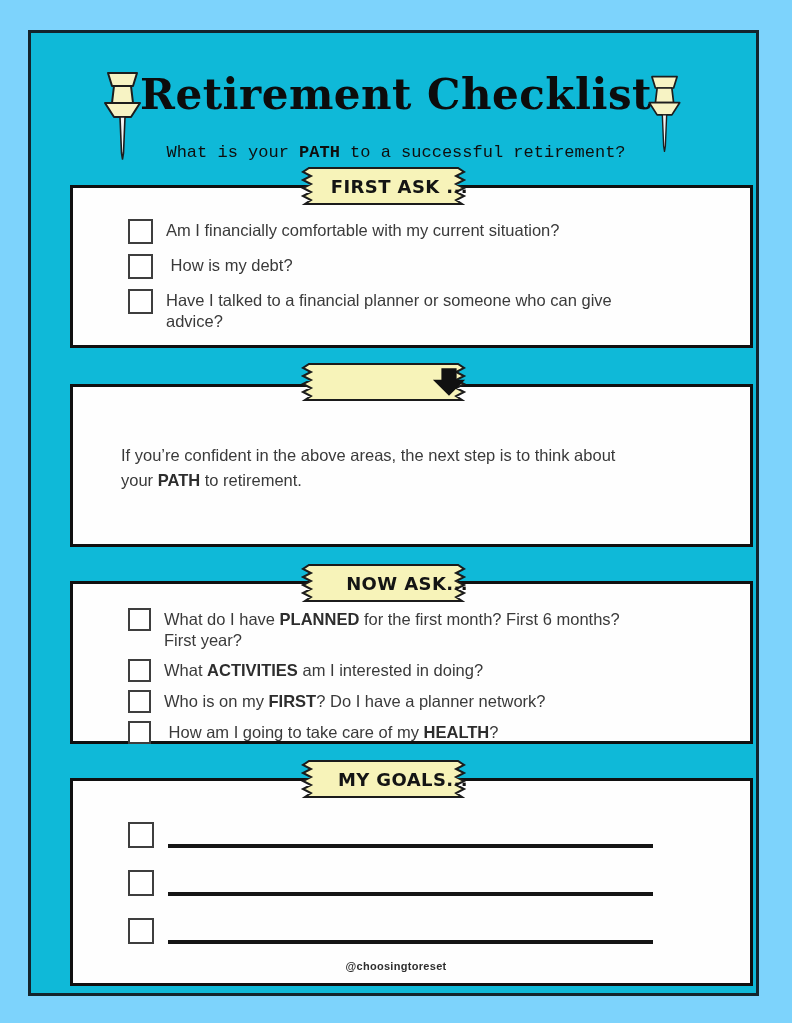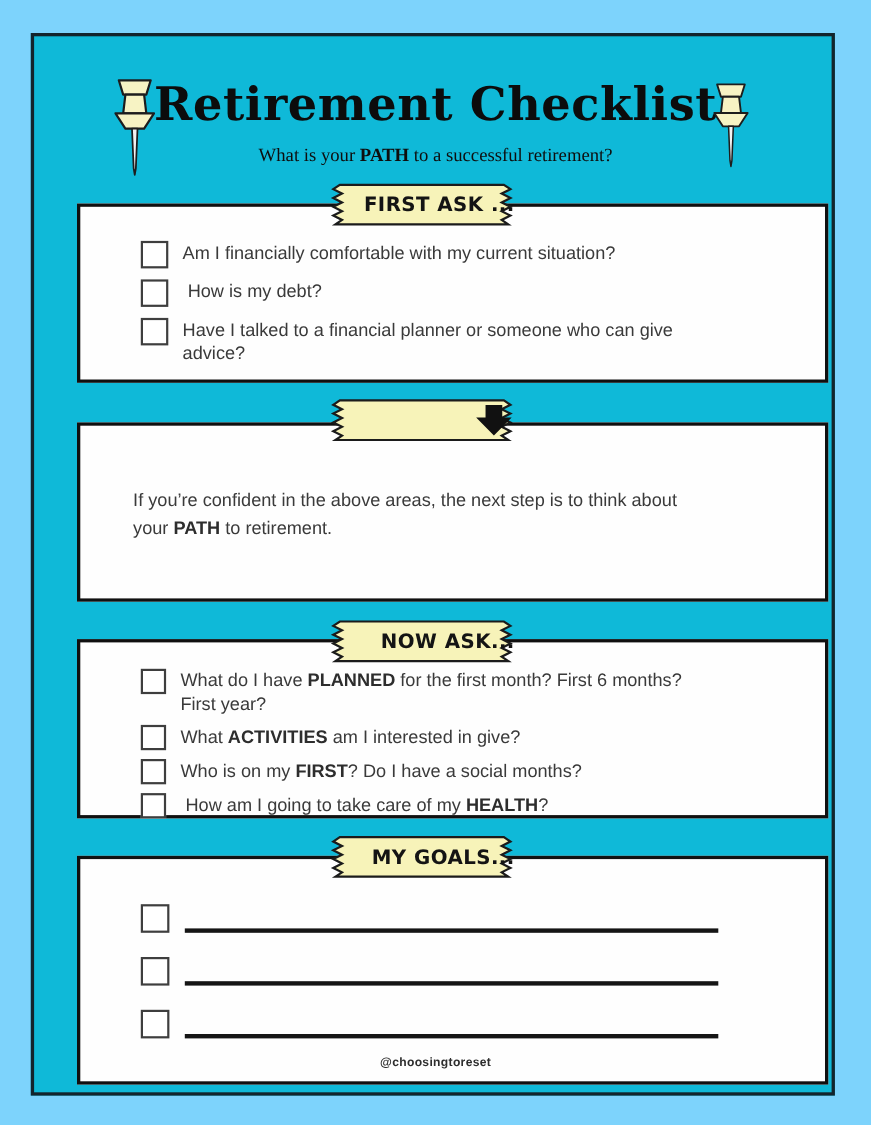--- a/index.html
+++ b/index.html
@@ -11,22 +11,22 @@
   
   .pin{position:absolute;z-index:2;}
   .pin-left{left:100px;top:71px;width:45px;height:90px;}
   .pin-right{left:645px;top:75px;width:39px;height:78px;}
   .pin svg{width:100%;height:100%;display:block;}
 
   
   .title{position:absolute;left:0;right:0;top:72px;margin:0;text-align:center;z-index:1;
          font-family:"DejaVu Serif","Liberation Serif",serif;font-weight:600;
          font-size:42px;line-height:1.1;color:#0c0c0c;letter-spacing:.5px;}
-  .subtitle{position:absolute;left:0;right:0;top:127px;margin:4px;text-align:center;z-index:1;
-            font-family:Liberation Serif, serif;font-size:17px;color:#0e0e0e;}
+  .subtitle{position:absolute;left:0;right:0;top:127px;margin:16px;text-align:center;z-index:1;
+            font-family:Liberation Mono, monospace;font-size:17px;color:#0e0e0e;}
 
   
   .box{position:absolute;left:70px;width:683px;background:#fefefe;
        border:3px solid #101010;box-sizing:border-box;z-index:1;}
   .box1{top:185px;height:163px;}
   .box2{top:384px;height:163px;}
   .box3{top:581px;height:163px;}
   .box4{top:778px;height:208px;}
 
   
@@ -146,25 +146,25 @@
 
   <section class="box box3">
     <div class="list list3">
       <div class="row">
         <span class="checkbox"></span>
         <span class="item-text"><span>What do I have </span><b>PLANNED</b><span> for the first month? First 6 months?
 First year?</span></span>
       </div>
       <div class="row">
         <span class="checkbox"></span>
-        <span class="item-text"><span>What </span><b>ACTIVITIES</b><span> am I interested in give?</span></span>
+        <span class="item-text"><span>What </span><b>ACTIVITIES</b><span> am I interested in doing?</span></span>
       </div>
       <div class="row">
         <span class="checkbox"></span>
-        <span class="item-text"><span>Who is on my </span><b>FIRST</b><span>? Do I have a social months?</span></span>
+        <span class="item-text"><span>Who is on my </span><b>FIRST</b><span>? Do I have a planner network?</span></span>
       </div>
       <div class="row">
         <span class="checkbox"></span>
         <span class="item-text"><span> How am I going to take care of my </span><b>HEALTH</b><span>?</span></span>
       </div>
     </div>
   </section>
 
   <div class="tape tape-goals">
     <svg class="tape-svg" viewBox="0 0 170 40" preserveAspectRatio="none">

